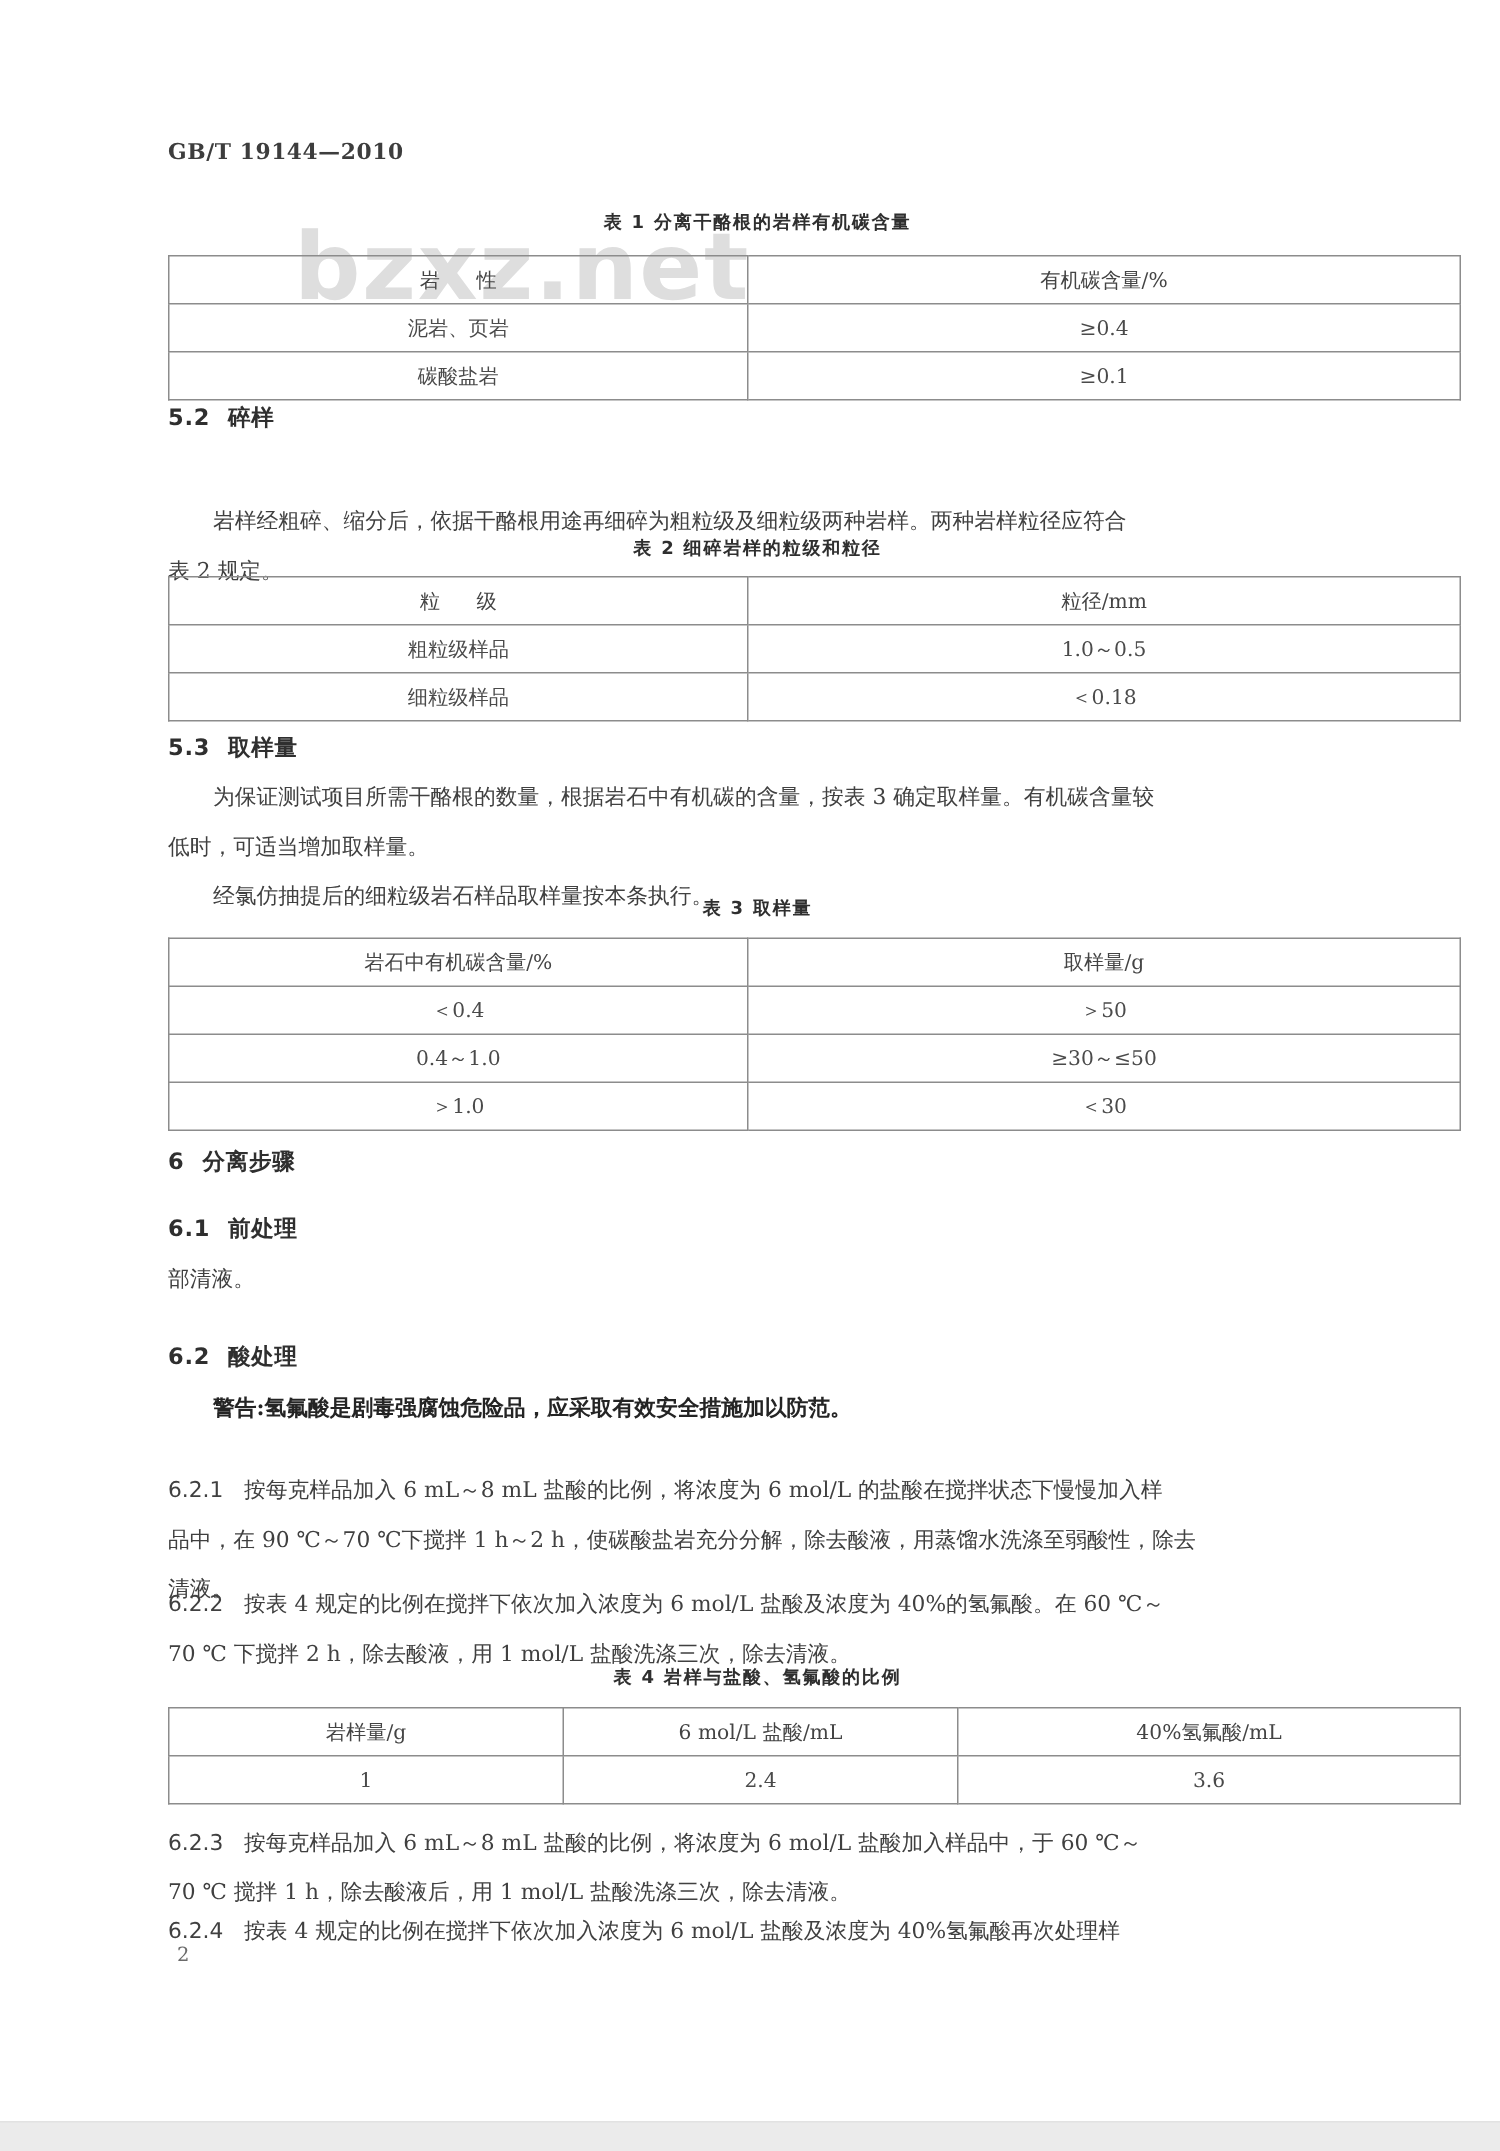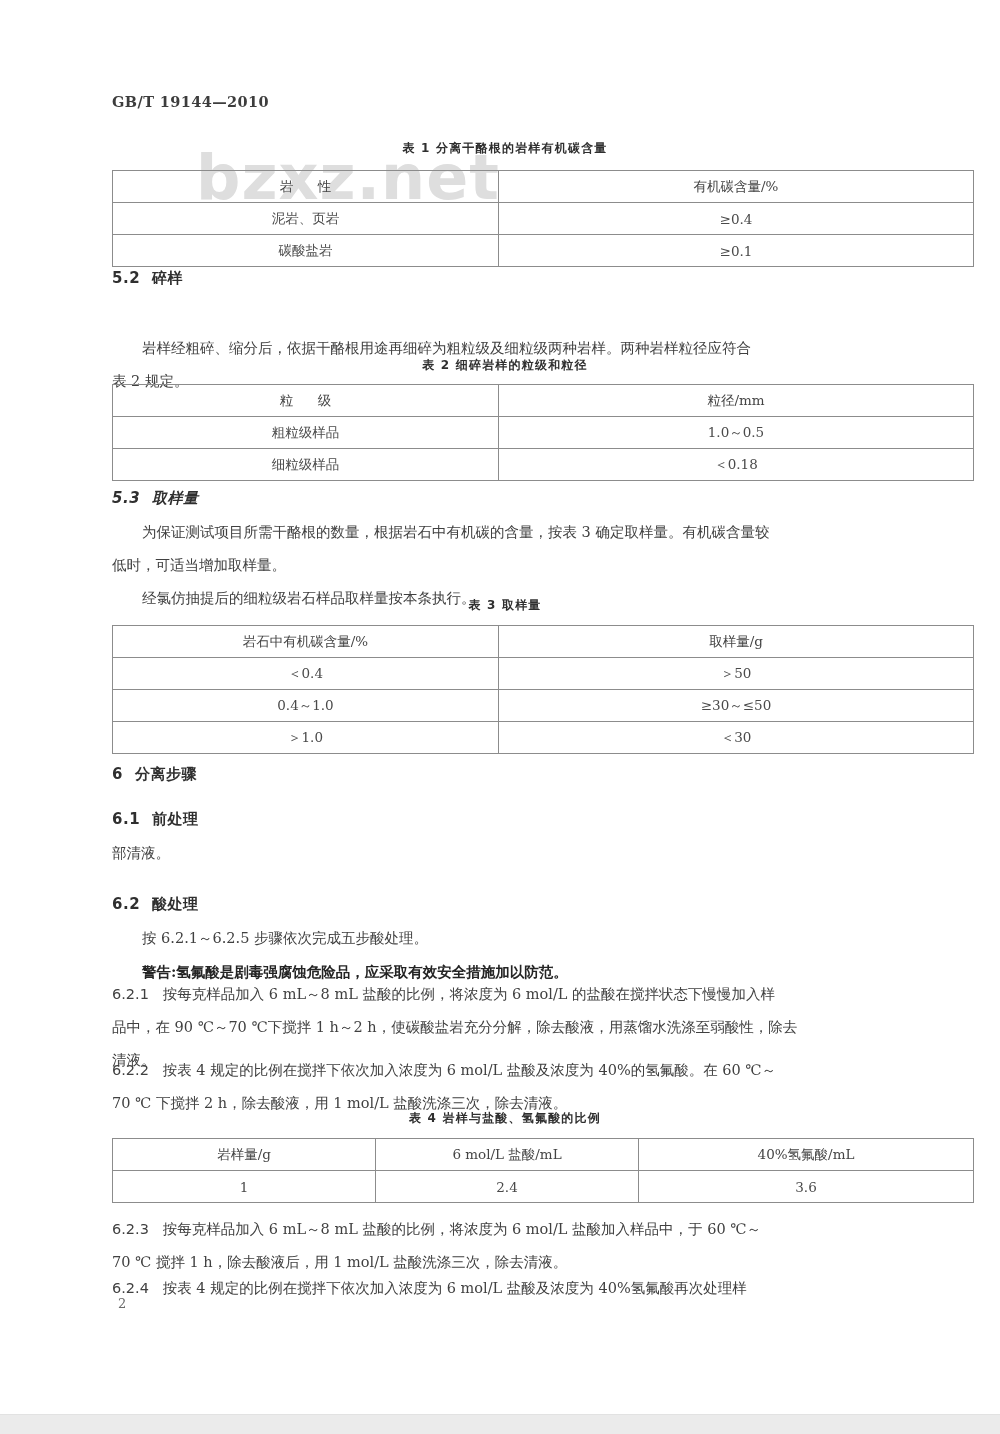--- a/index.html
+++ b/index.html
@@ -197,21 +197,21 @@
           <td>1.0～0.5</td>
         </tr>
         <tr>
           <td>细粒级样品</td>
           <td>＜0.18</td>
         </tr>
       </tbody>
         </table>
     </div>
 
-    <div class="blk sec-h" style="top:489px;font-style:italic;">
+    <div class="blk sec-h" style="top:489px;">
       <span class="num">5.3</span><span>取样量</span>
     </div>
     <div class="blk para" style="top:516px;">
       <span class="ln ind">为保证测试项目所需干酪根的数量，根据岩石中有机碳的含量，按表 3 确定取样量。有机碳含量较</span>
       <span class="ln">低时，可适当增加取样量。</span>
       <span class="ln ind">经氯仿抽提后的细粒级岩石样品取样量按本条执行。</span>
     </div>
 
     <div class="blk tbl-title" style="top:597px;">表 3    取样量</div>
     <div class="blk" style="left:112px; top:625px;">
@@ -245,21 +245,20 @@
       <span class="num">6.1</span><span>前处理</span>
     </div>
     <div class="blk para" style="top:837px;">
       <span class="ln">部清液。</span>
     </div>
 
     <div class="blk sec-h" style="top:895px;">
       <span class="num">6.2</span><span>酸处理</span>
     </div>
     <div class="blk para" style="top:922px;">
-      <span class="ln ind">按 6.2.1～6.2.5 步骤依次完成五步酸处理。</span>
       <span class="ln ind warn">警告:氢氟酸是剧毒强腐蚀危险品，应采取有效安全措施加以防范。</span>
     </div>
 
     <div class="blk para" style="top:978px;">
       <span class="ln"><span class="numlbl">6.2.1</span>&nbsp;&nbsp;&nbsp;<span>按每克样品加入 6 mL～8 mL 盐酸的比例，将浓度为 6 mol/L 的盐酸在搅拌状态下慢慢加入样</span></span>
       <span class="ln">品中，在 90 ℃～70 ℃下搅拌 1 h～2 h，使碳酸盐岩充分分解，除去酸液，用蒸馏水洗涤至弱酸性，除去</span>
       <span class="ln">清液。</span>
     </div>
 
     <div class="blk para" style="top:1054px;">

